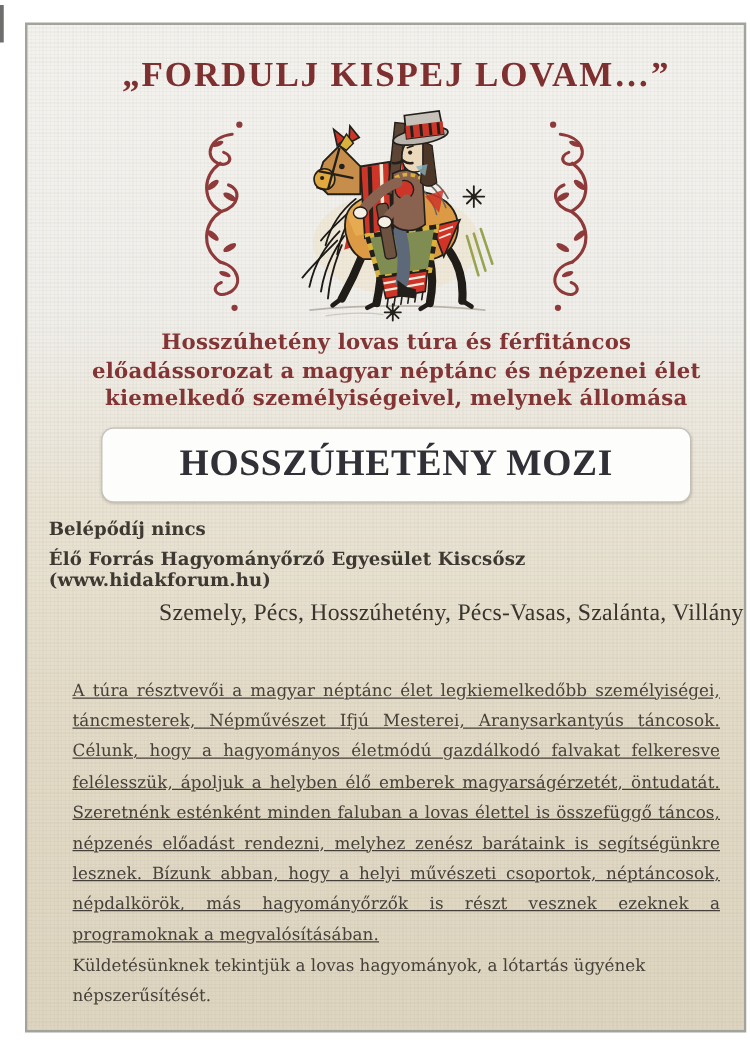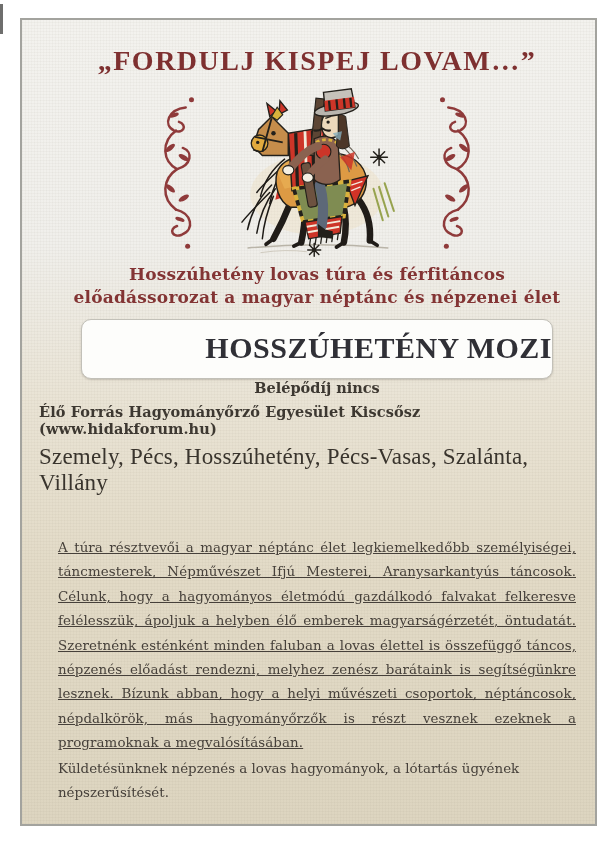--- a/index.html
+++ b/index.html
@@ -30,35 +30,35 @@
   .ornament.right{transform:scaleX(-1);}
   .horse-wrap{width:196px;height:176px;flex:0 0 auto;}
   .subtitle{
     margin-top:2px;text-align:center;color:#833434;font-weight:bold;
     font-size:17px;line-height:22.5px;letter-spacing:.2px;
   }
   .event-box{
     margin:11px auto 0;width:470px;background:#fdfdfb;
     border:1px solid #c2c0b8;border-radius:10px;
     box-shadow:0 1px 2px rgba(90,85,70,.25);
-    text-align:right;padding:11px 0 13px;
+    text-align:center;padding:11px 0 13px;
   }
   .venue{
     font-family:"Liberation Serif", serif;font-weight:bold;
     font-size:30px;color:#303036;letter-spacing:.5px;
   }
   .datetime{
     font-family:"Liberation Serif", serif;font-weight:bold;font-style:italic;
     font-size:27px;color:#35353b;margin-top:2px;
   }
-  .admission{text-align:center;font-weight:bold;font-size:14.5px;color:#3d3831;}
+  .admission{margin-top:13px;font-weight:bold;font-size:14.5px;color:#3d3831;}
   .org-line{margin-top:7px;font-weight:bold;font-size:14.5px;color:#3d3831;letter-spacing:.1px;}
   .cities{
-    margin-top:7px;text-align:left;font-family:"Liberation Serif", serif;
-    font-size:23px;color:#39342d;letter-spacing:.2px;
+    margin-top:7px;text-align:right;font-family:"Liberation Serif", serif;
+    font-size:19px;color:#39342d;letter-spacing:.2px;
   }
   .body-text{
     margin:40px 19px 0;font-size:13.4px;line-height:24.4px;color:#46403a;
     text-align:justify;letter-spacing:.1px;text-decoration:underline;
   }
   .mission{margin:1px 19px 0;font-size:13.4px;line-height:24px;color:#46403a;}
 </style>
 </head>
 <body>
 
@@ -226,26 +226,27 @@
         <ellipse cx="34" cy="110" rx="6" ry="2.5" transform="rotate(-30 34 110)"></ellipse>
         <ellipse cx="24" cy="24" rx="5" ry="2" transform="rotate(-20 24 24)"></ellipse>
         <ellipse cx="30" cy="132" rx="5" ry="2" transform="rotate(20 30 132)"></ellipse>
       </g>
     </svg>
   </div>
 
   <div class="subtitle">
     <div>Hosszúhetény lovas túra és férfitáncos</div>
     <div>előadássorozat a magyar néptánc és népzenei élet</div>
+    <div>kiemelkedő személyiségeivel, melynek állomása</div>
   </div>
 
   <div class="event-box">
     <div class="venue">HOSSZÚHETÉNY MOZI</div>
   </div>
 
   <div class="admission">Belépődíj nincs</div>
   <div class="org-line">Élő Forrás Hagyományőrző Egyesület Kiscsősz (www.hidakforum.hu)</div>
   <div class="cities">Szemely, Pécs, Hosszúhetény, Pécs-Vasas, Szalánta, Villány</div>
 
   <div class="body-text">A túra résztvevői a magyar néptánc élet legkiemelkedőbb személyiségei, táncmesterek, Népművészet Ifjú Mesterei, Aranysarkantyús táncosok. Célunk, hogy a hagyományos életmódú gazdálkodó falvakat felkeresve felélesszük, ápoljuk a helyben élő emberek magyarságérzetét, öntudatát. Szeretnénk esténként minden faluban a lovas élettel is összefüggő táncos, népzenés előadást rendezni, melyhez zenész barátaink is segítségünkre lesznek. Bízunk abban, hogy a helyi művészeti csoportok, néptáncosok, népdalkörök, más hagyományőrzők is részt vesznek ezeknek a programoknak a megvalósításában.</div>
-  <div class="mission">Küldetésünknek népzenés a lovas hagyományok, a lótartás ügyének népszerűsítését.</div>
+  <div class="mission">Küldetésünknek tekintjük a lovas hagyományok, a lótartás ügyének népszerűsítését.</div>
 
 </div>
 
 </body></html>

